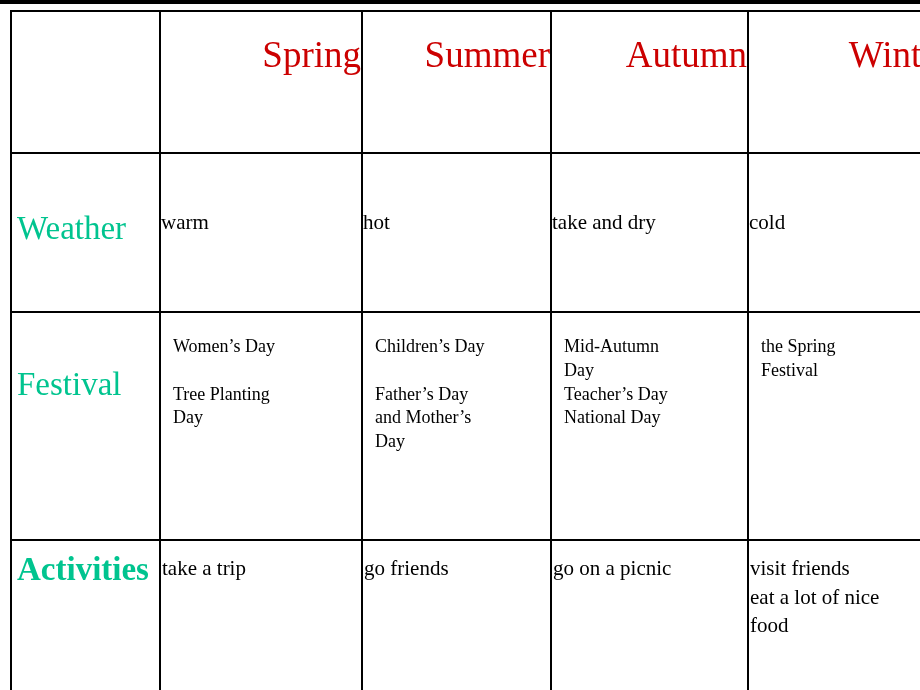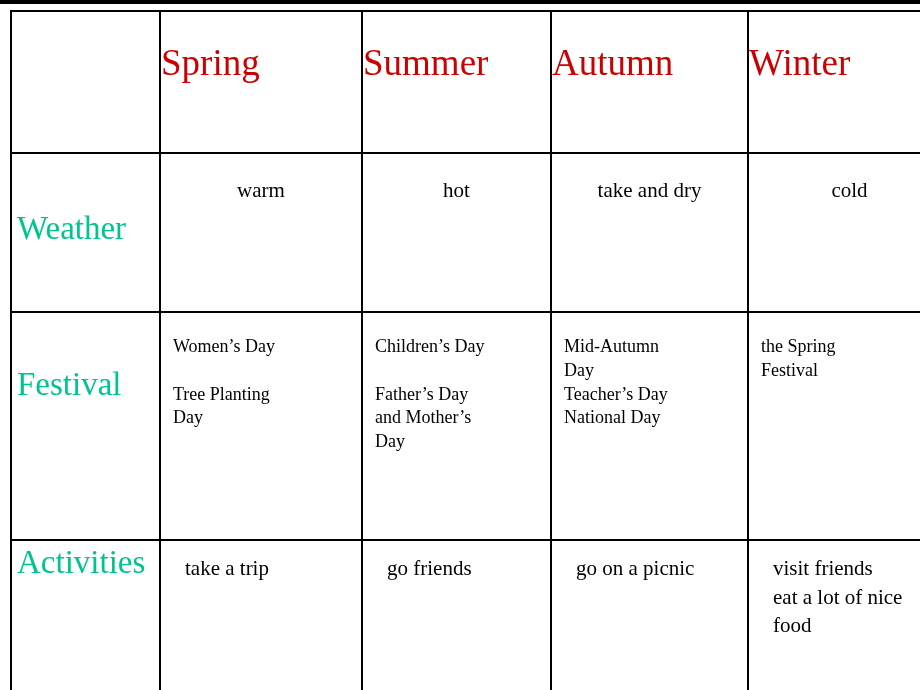--- a/index.html
+++ b/index.html
@@ -58,60 +58,59 @@
   tr.r-head td { height: 140px; }
   tr.r-weather td { height: 157px; }
   tr.r-festival td { height: 226px; }
   tr.r-activities td { height: 200px; }
 
   
   .season-head {
     color: #cc0000;
     font-size: 37px;
     line-height: 1;
-    text-align: left;
-    padding-top: 32px;
+    text-align: right;
+    padding-top: 24px;
   }
 
   
   .row-label {
     color: #00c48f;
     font-size: 33px;
     line-height: 1;
     padding-left: 5px;
   }
   .row-label.weather    { padding-top: 58px; }
   .row-label.festival   { padding-top: 55px; }
-  .row-label.activities { padding-top: 5px; }
+  .row-label.activities { padding-top: 12px; font-weight: bold; }
 
   
   .cell-weather {
     font-size: 21px;
     color: #000000;
-    text-align: center;
-    padding-top: 24px;
+    padding-top: 56px;
     line-height: 1.2;
   }
 
   
   .cell-festival {
     font-size: 18px;
     color: #000000;
     text-align: left;
     padding: 22px 6px 0 12px;
     line-height: 1.32;
     white-space: pre-line;
   }
 
   
   .cell-activities {
     font-size: 21px;
     color: #000000;
     text-align: left;
-    padding: 13px 6px 0 24px;
+    padding: 13px 6px 0 1px;
     line-height: 1.36;
     white-space: pre-line;
   }
 </style>
 </head>
 <body>
 
 <div id="top-rule"></div>
 
 <div id="seasons-table-wrap">

